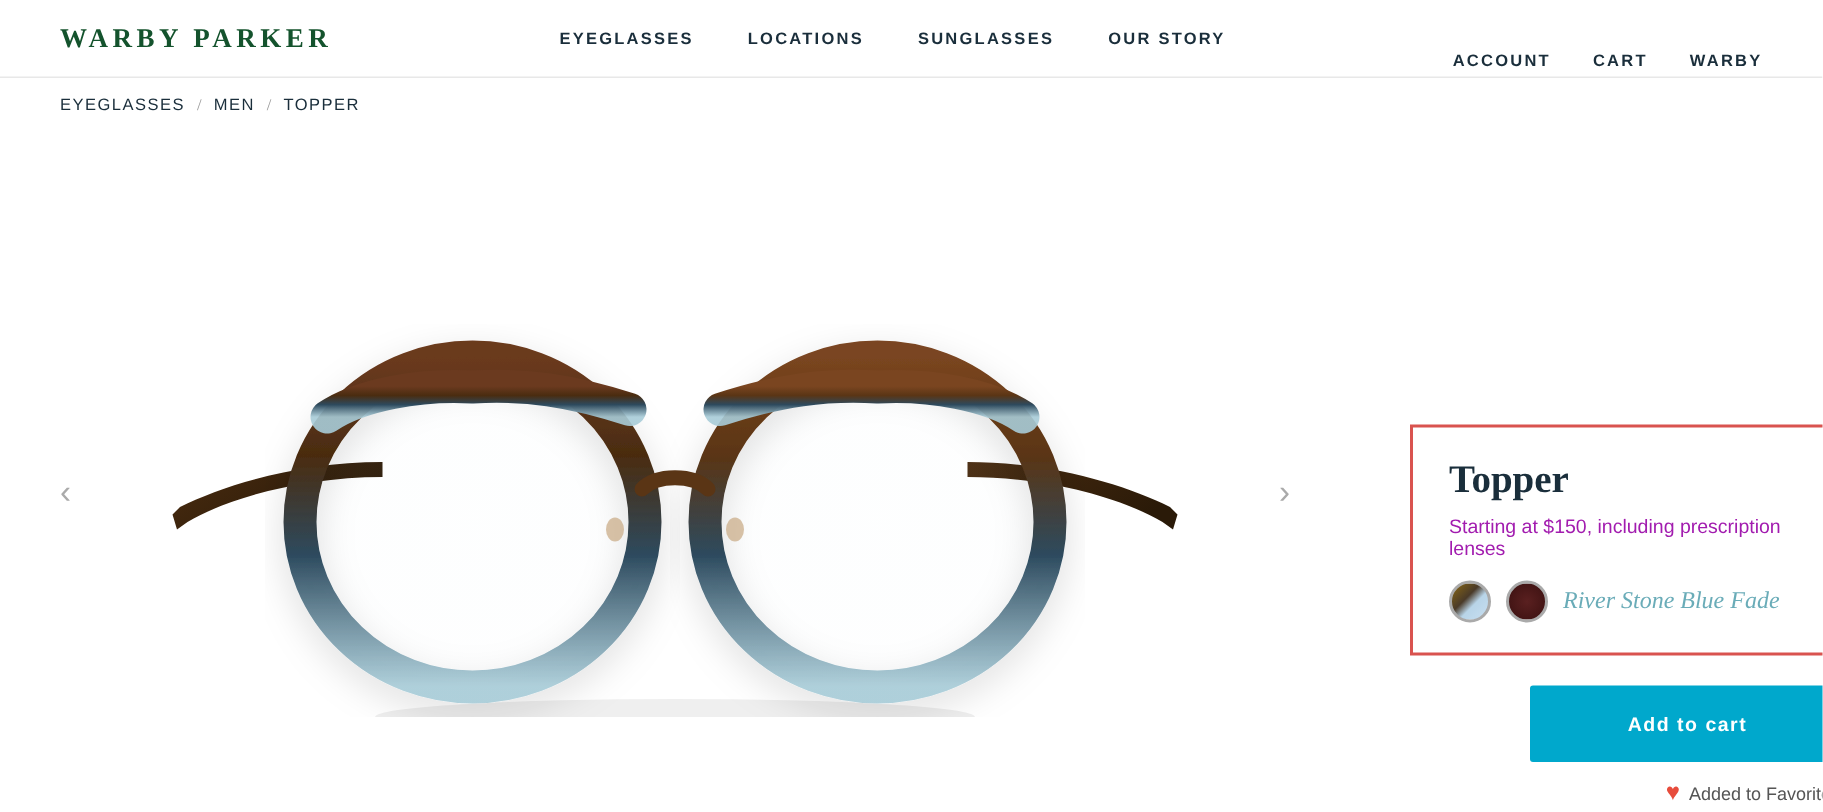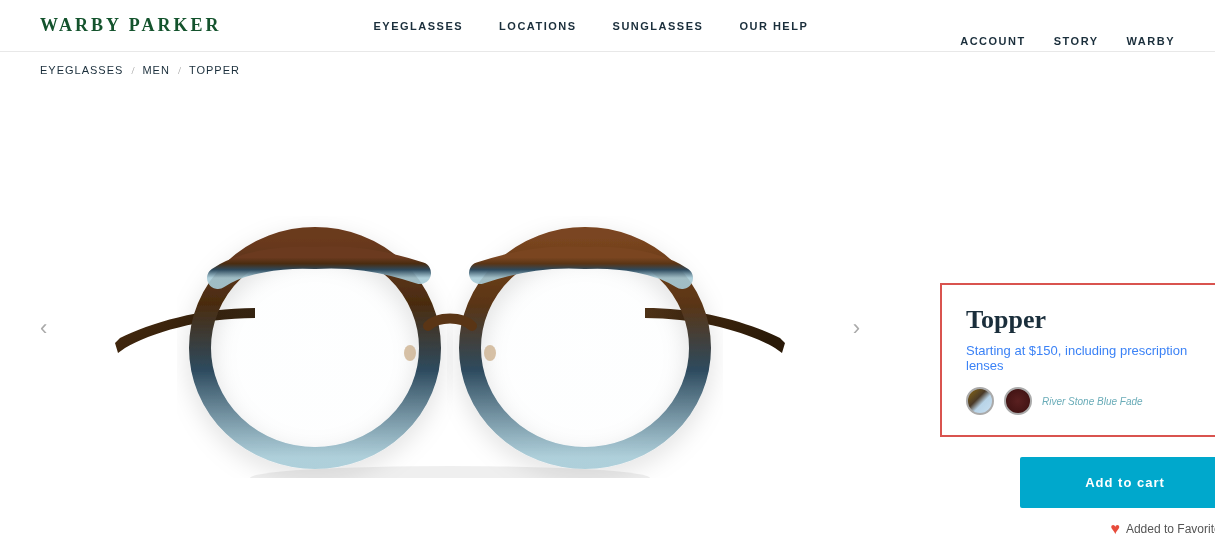--- a/index.html
+++ b/index.html
@@ -134,21 +134,21 @@
       font-family: 'Georgia', serif;
       font-size: 26px;
       font-weight: bold;
       color: #1a2e3b;
       margin-bottom: 8px;
     }
 
     .product-price {
       font-family: Arial, sans-serif;
       font-size: 13px;
-      color: #3b82f6;
+      color: #a21caf;
       margin-bottom: 14px;
     }
 
     .color-options {
       display: flex;
       align-items: center;
       gap: 10px;
     }
 
     .color-swatch {
@@ -163,23 +163,23 @@
     .swatch-1 {
       background: linear-gradient(135deg, #8b6914 0%, #4a3a28 40%, #b8d4e8 60%, #c8dff0 100%);
       border-color: #aaa;
     }
     .swatch-2 {
       background: radial-gradient(circle, #5a2020 0%, #3a1010 100%);
       border-color: #aaa;
     }
 
     .color-name {
-      font-family: Liberation Sans, sans-serif;
+      font-family: Liberation Serif, serif;
       font-style: italic;
-      font-size: 10px;
+      font-size: 16px;
       color: #6aacb8;
     }
 
     
     .add-to-cart-section {
       display: flex;
       flex-direction: column;
       align-items: flex-end;
       gap: 12px;
     }
@@ -217,25 +217,25 @@
   </style>
 </head>
 <body>
 
 <nav class="nav">
   <span class="nav-logo">WARBY PARKER</span>
   <div class="nav-links-center">
     <a class="nav-link">EYEGLASSES</a>
     <a class="nav-link">LOCATIONS</a>
     <a class="nav-link">SUNGLASSES</a>
-    <a class="nav-link">OUR HELP</a>
+    <a class="nav-link">OUR STORY</a>
   </div>
   <div class="nav-links-right">
     <a class="nav-link">ACCOUNT</a>
-    <a class="nav-link">STORY</a>
+    <a class="nav-link">CART</a>
     <a class="nav-link">WARBY</a>
   </div>
 </nav>
 
 <div class="breadcrumb">
   <a class="breadcrumb-item">EYEGLASSES</a>
   <span class="breadcrumb-sep">/</span>
   <a class="breadcrumb-item">MEN</a>
   <span class="breadcrumb-sep">/</span>
   <span class="breadcrumb-current">TOPPER</span>

